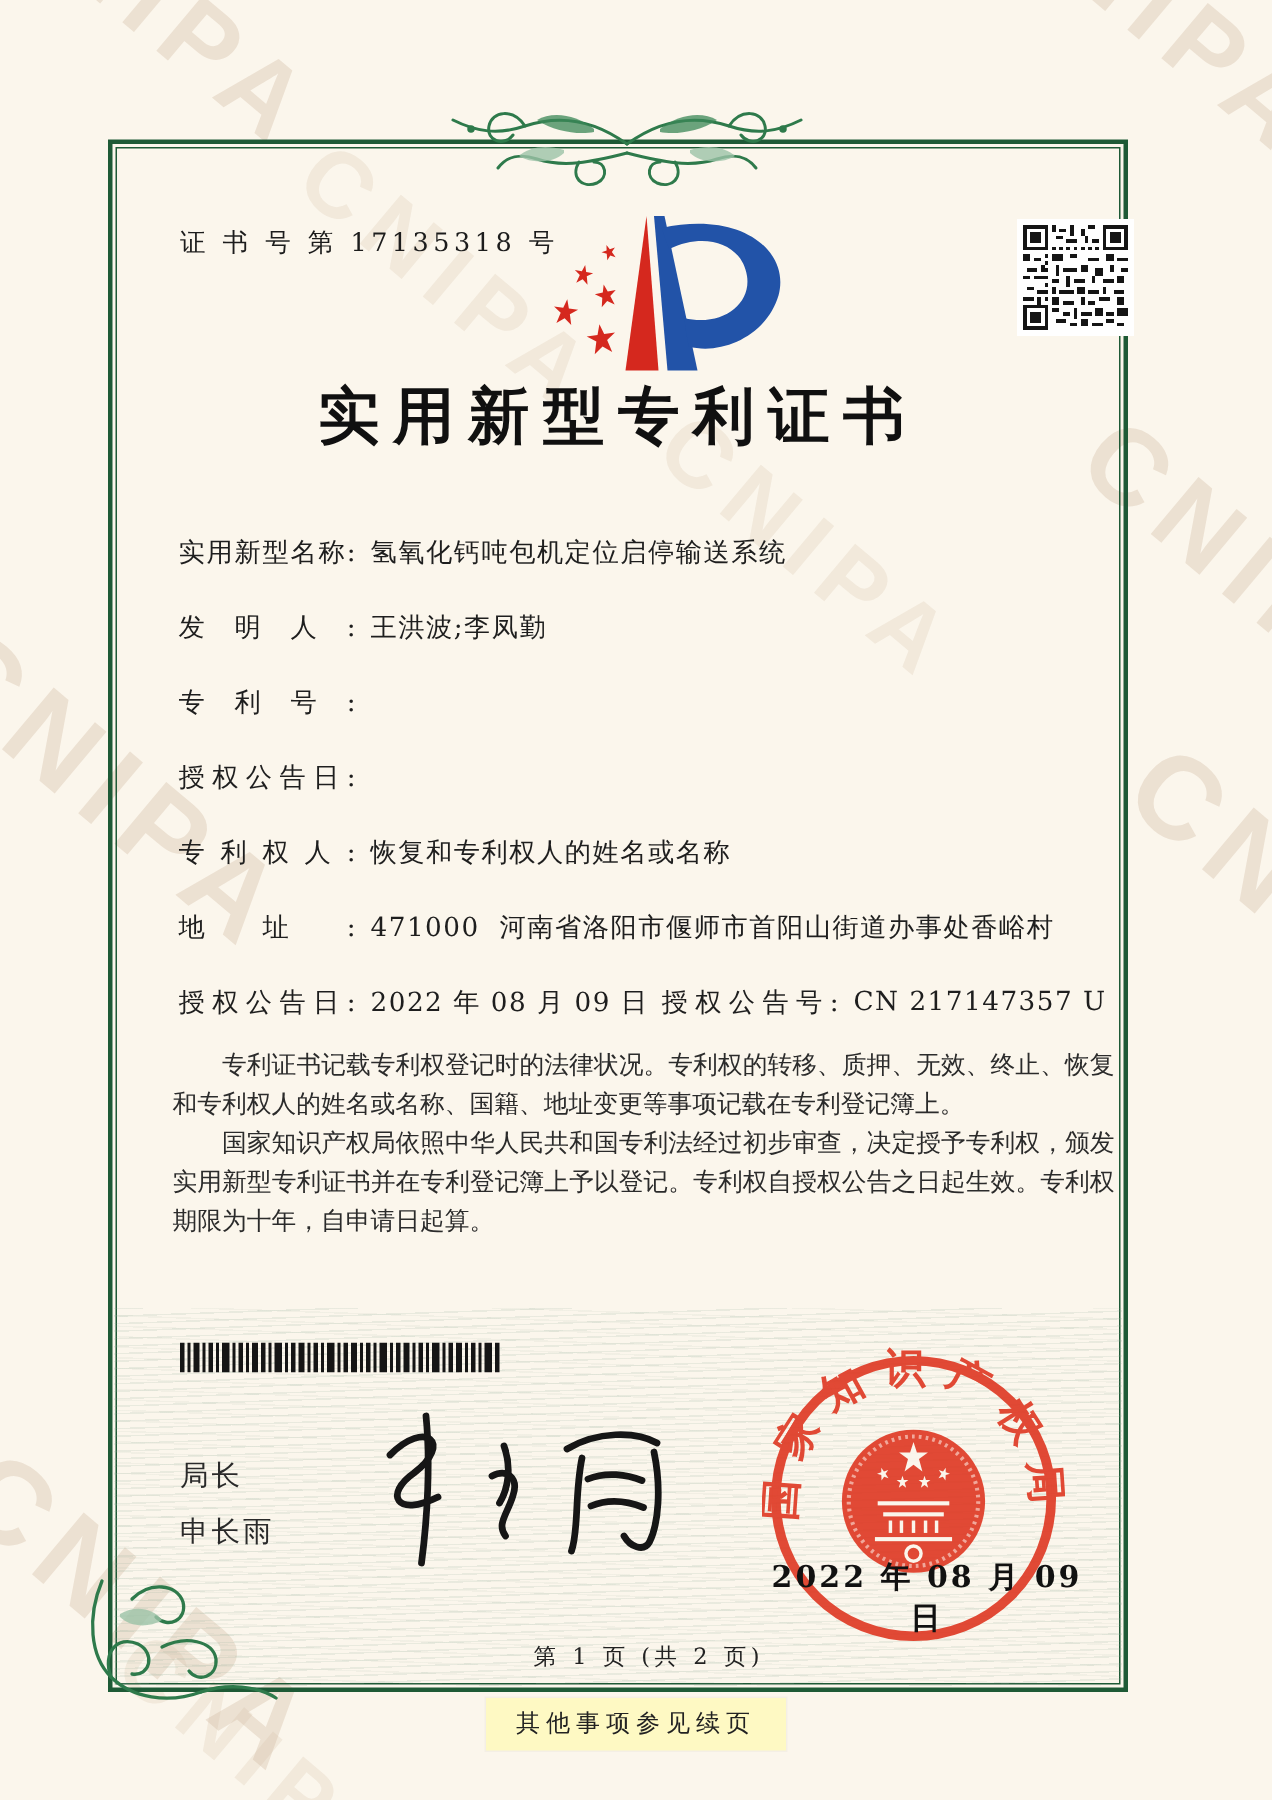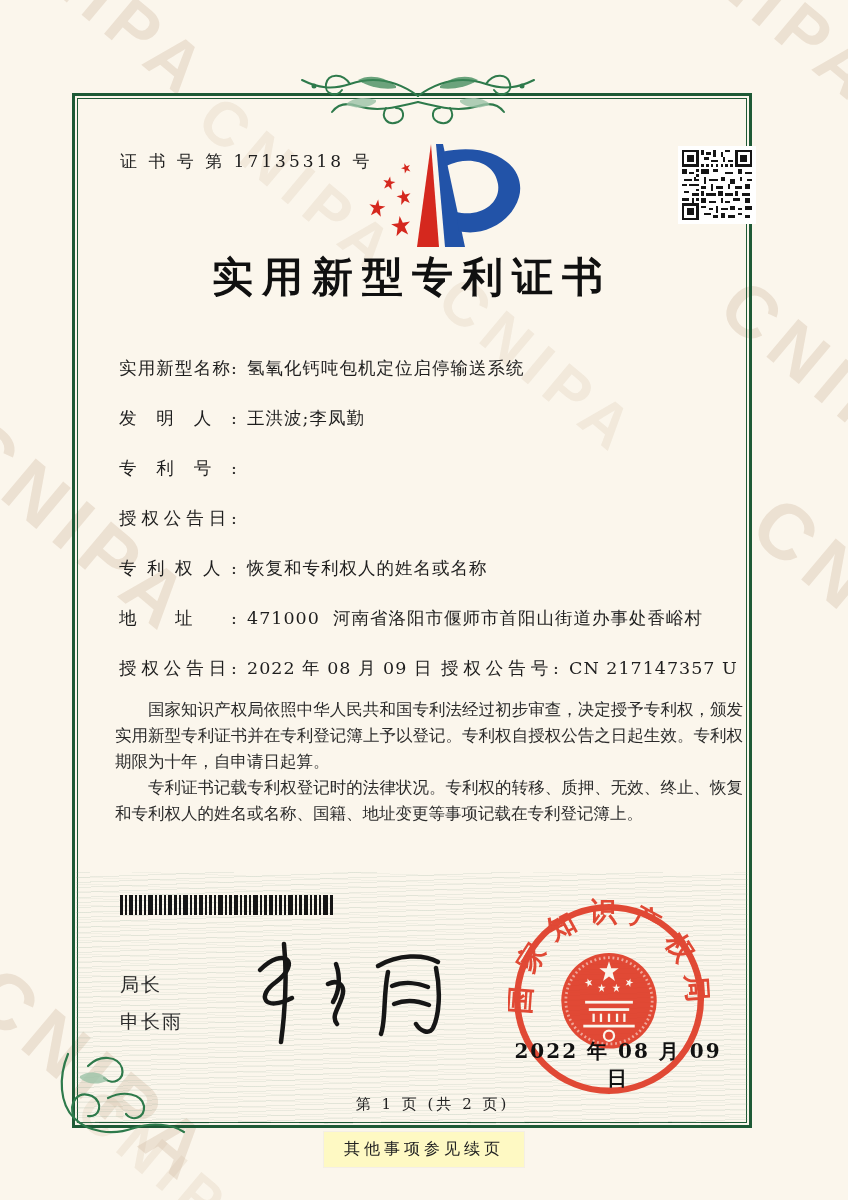--- a/index.html
+++ b/index.html
@@ -187,22 +187,22 @@
   </div>
   <div class="frow">
     <span class="flabel">授权公告日:</span>
     <span class="fvalue grantdate">2022 年 08 月 09 日</span>
     <span class="flabel flabel2">授权公告号:</span>
     <span class="fvalue">CN 217147357 U</span>
   </div>
 </div>
 
 <div class="abs body-text">
+  <p>专利证书记载专利权登记时的法律状况。专利权的转移、质押、无效、终止、恢复和专利权人的姓名或名称、国籍、地址变更等事项记载在专利登记簿上。</p>
   <p>国家知识产权局依照中华人民共和国专利法经过初步审查，决定授予专利权，颁发实用新型专利证书并在专利登记簿上予以登记。专利权自授权公告之日起生效。专利权期限为十年，自申请日起算。</p>
-  <p>专利证书记载专利权登记时的法律状况。专利权的转移、质押、无效、终止、恢复和专利权人的姓名或名称、国籍、地址变更等事项记载在专利登记簿上。</p>
 </div>
 
 <svg class="abs barcode" width="214" height="20" viewBox="0 0 214 20">
   <path fill="#151515" d="M0 0h3v20h-3z M5 0h2v20h-2z M9 0h4v20h-4z M15 0h2v20h-2z M19 0h3v20h-3z M24 0h2v20h-2z M28 0h5v20h-5z M35 0h2v20h-2z M39 0h3v20h-3z M44 0h2v20h-2z M48 0h4v20h-4z M54 0h3v20h-3z M59 0h2v20h-2z M63 0h5v20h-5z M70 0h2v20h-2z M74 0h3v20h-3z M79 0h4v20h-4z M85 0h2v20h-2z M89 0h3v20h-3z M94 0h2v20h-2z M98 0h5v20h-5z M105 0h2v20h-2z M109 0h3v20h-3z M114 0h4v20h-4z M120 0h2v20h-2z M124 0h3v20h-3z M129 0h2v20h-2z M133 0h5v20h-5z M140 0h2v20h-2z M144 0h3v20h-3z M149 0h4v20h-4z M155 0h2v20h-2z M159 0h3v20h-3z M164 0h2v20h-2z M168 0h5v20h-5z M175 0h2v20h-2z M179 0h3v20h-3z M184 0h4v20h-4z M190 0h2v20h-2z M194 0h3v20h-3z M199 0h2v20h-2z M203 0h5v20h-5z M210 0h3v20h-3z"></path>
 </svg>
 
 <div class="abs director">
   <div>局长</div>
   <div>申长雨</div>
 </div>

